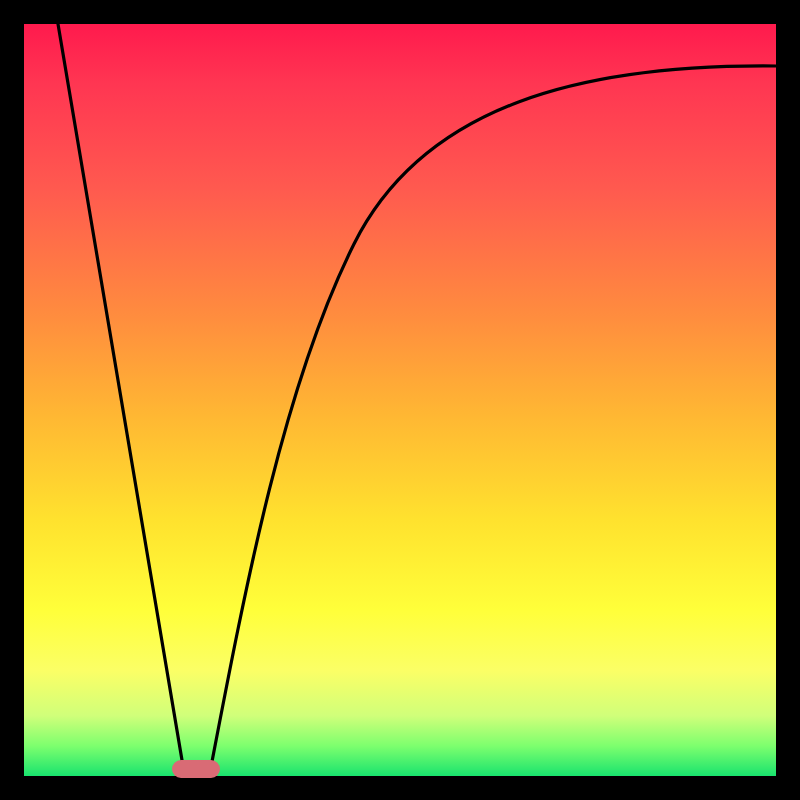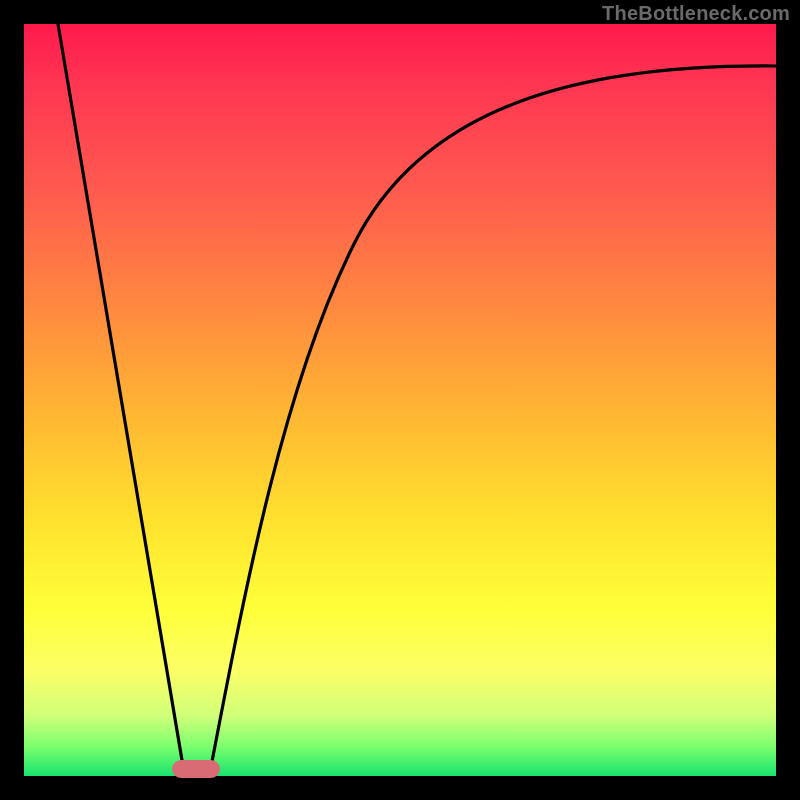--- a/index.html
+++ b/index.html
@@ -76,14 +76,13 @@
       <path d="M 34 0 L 160 748" stroke="#000" stroke-width="3.2" fill="none" stroke-linecap="round"></path>
 
       <path d="M 186 748
                C 222 560, 260 360, 330 220
                C 400 80, 560 40, 752 42" stroke="#000" stroke-width="3.2" fill="none" stroke-linecap="round"></path>
     </svg>
 
     <div class="marker" style="left:148px"></div>
   </div>
 
-  <div class="attribution">TheBottleneck.com</div>
 </div>
 
 </body></html>

